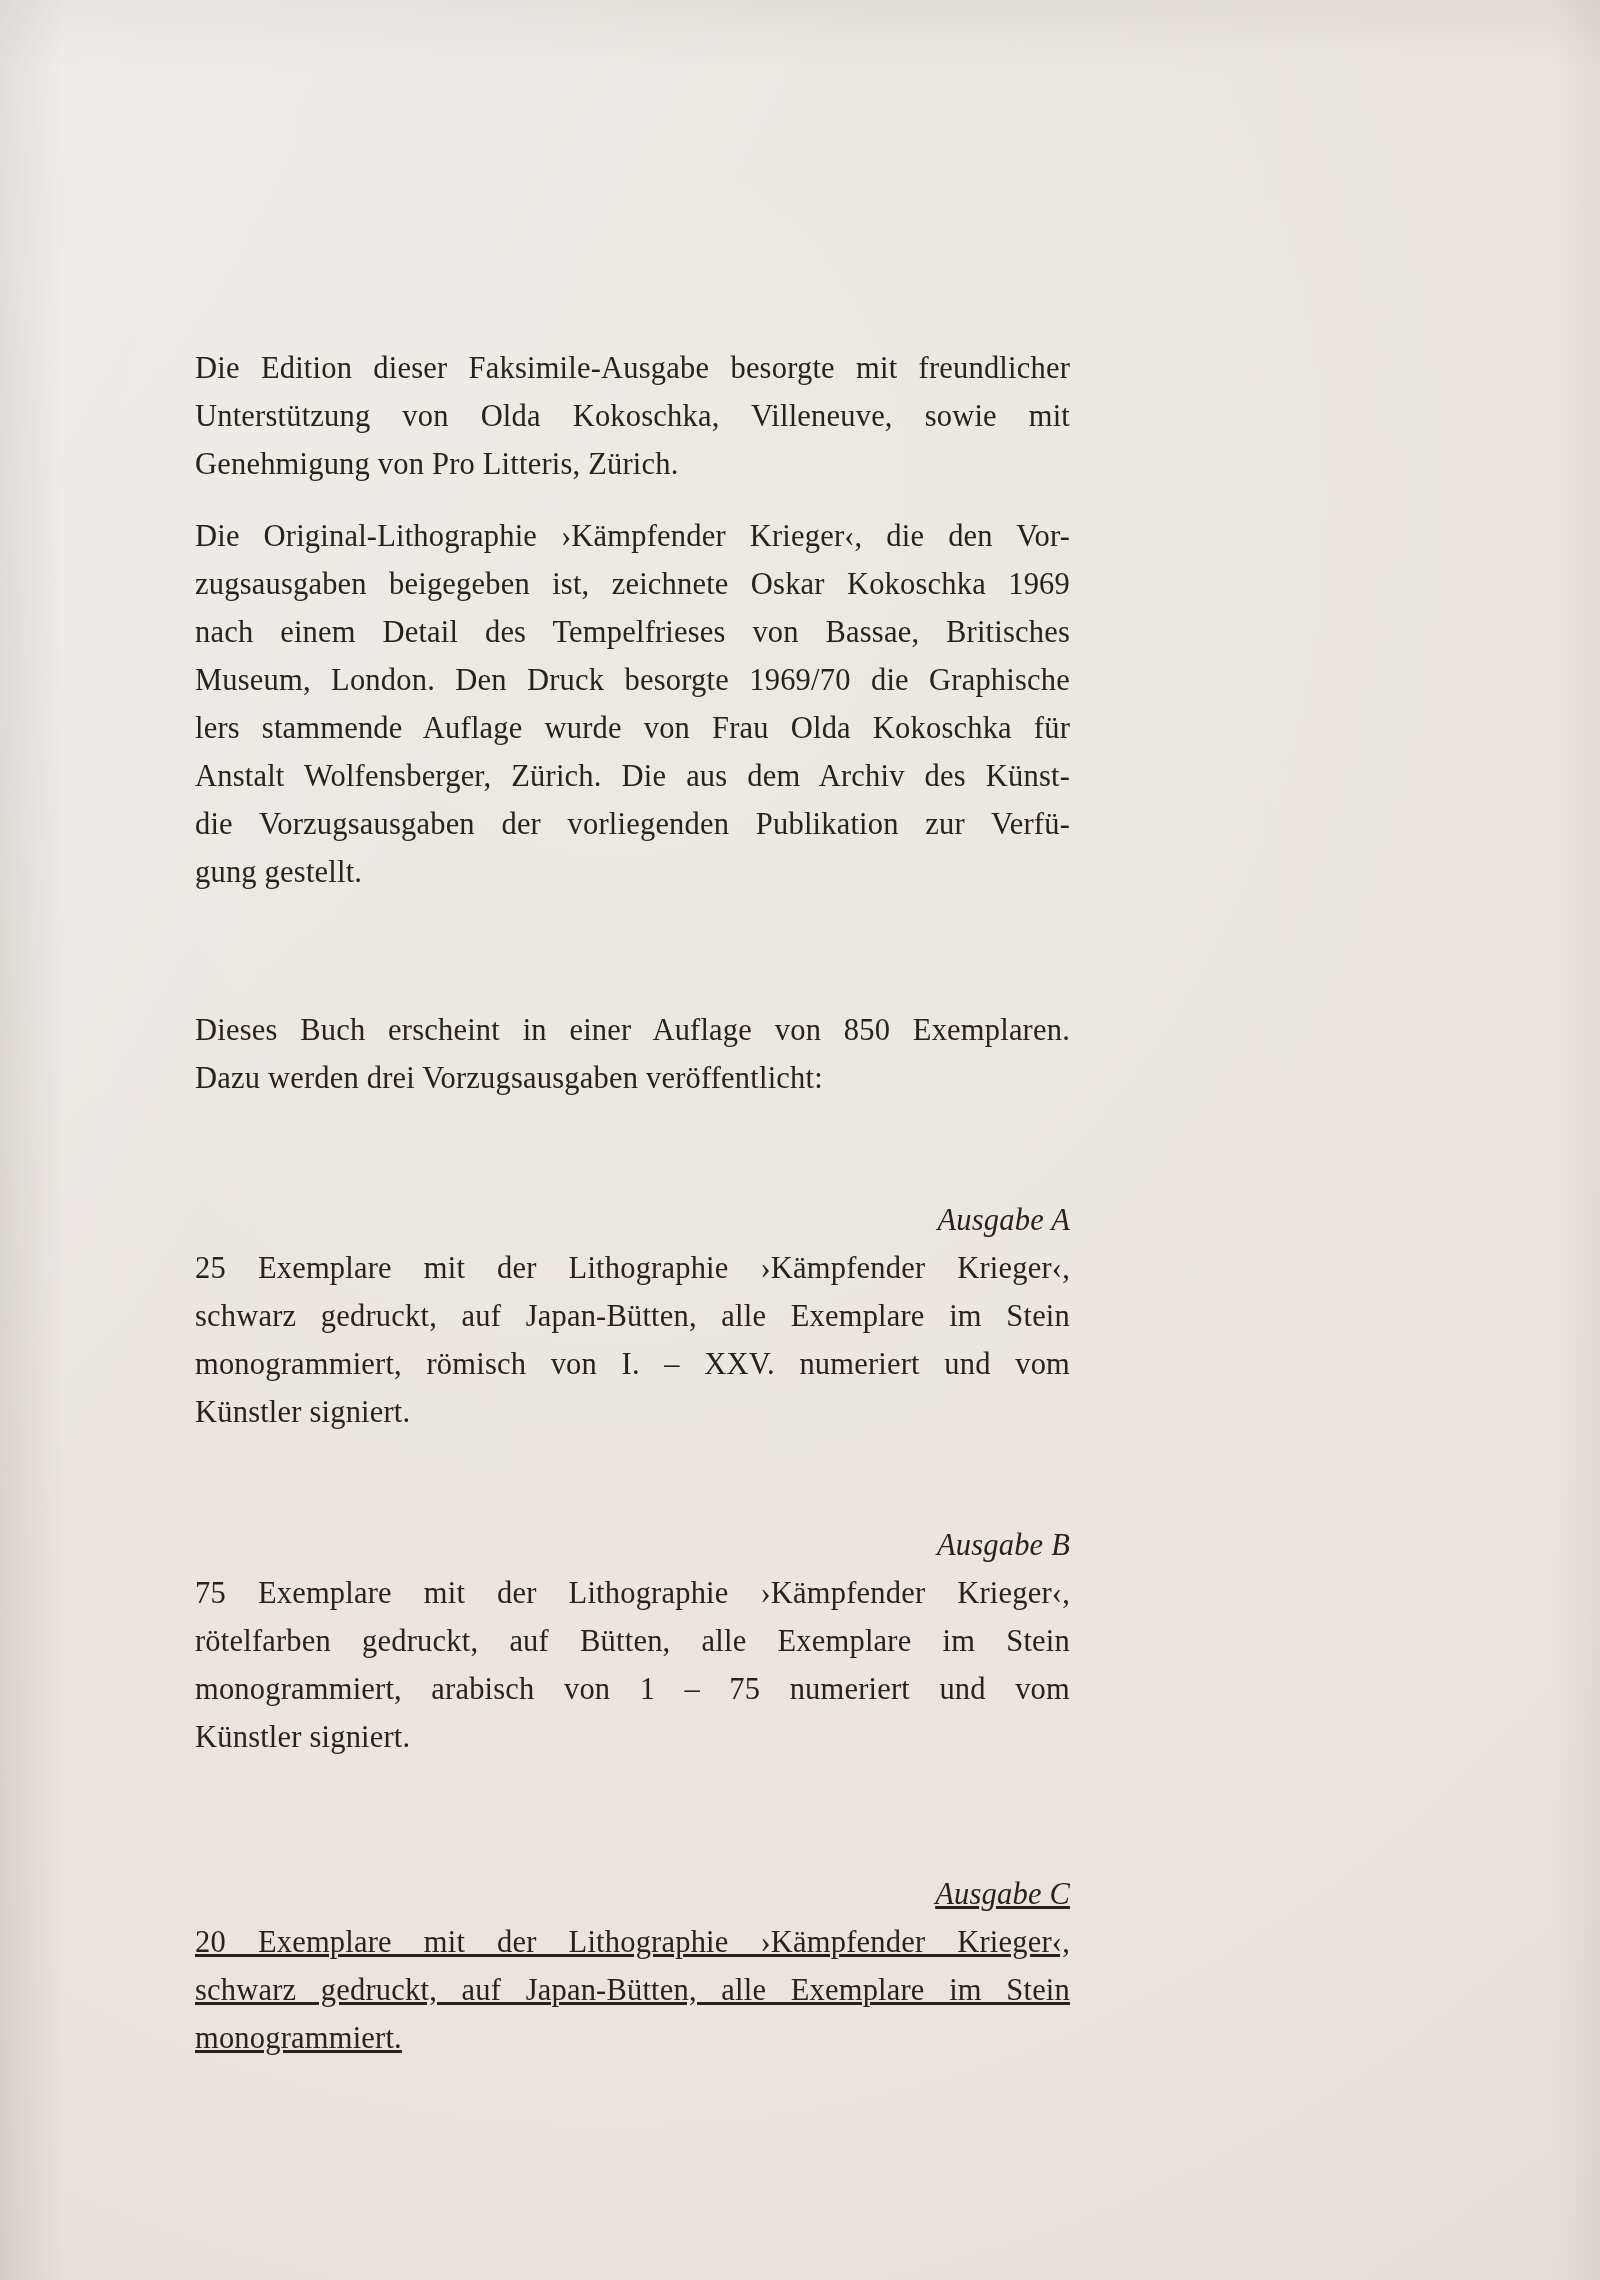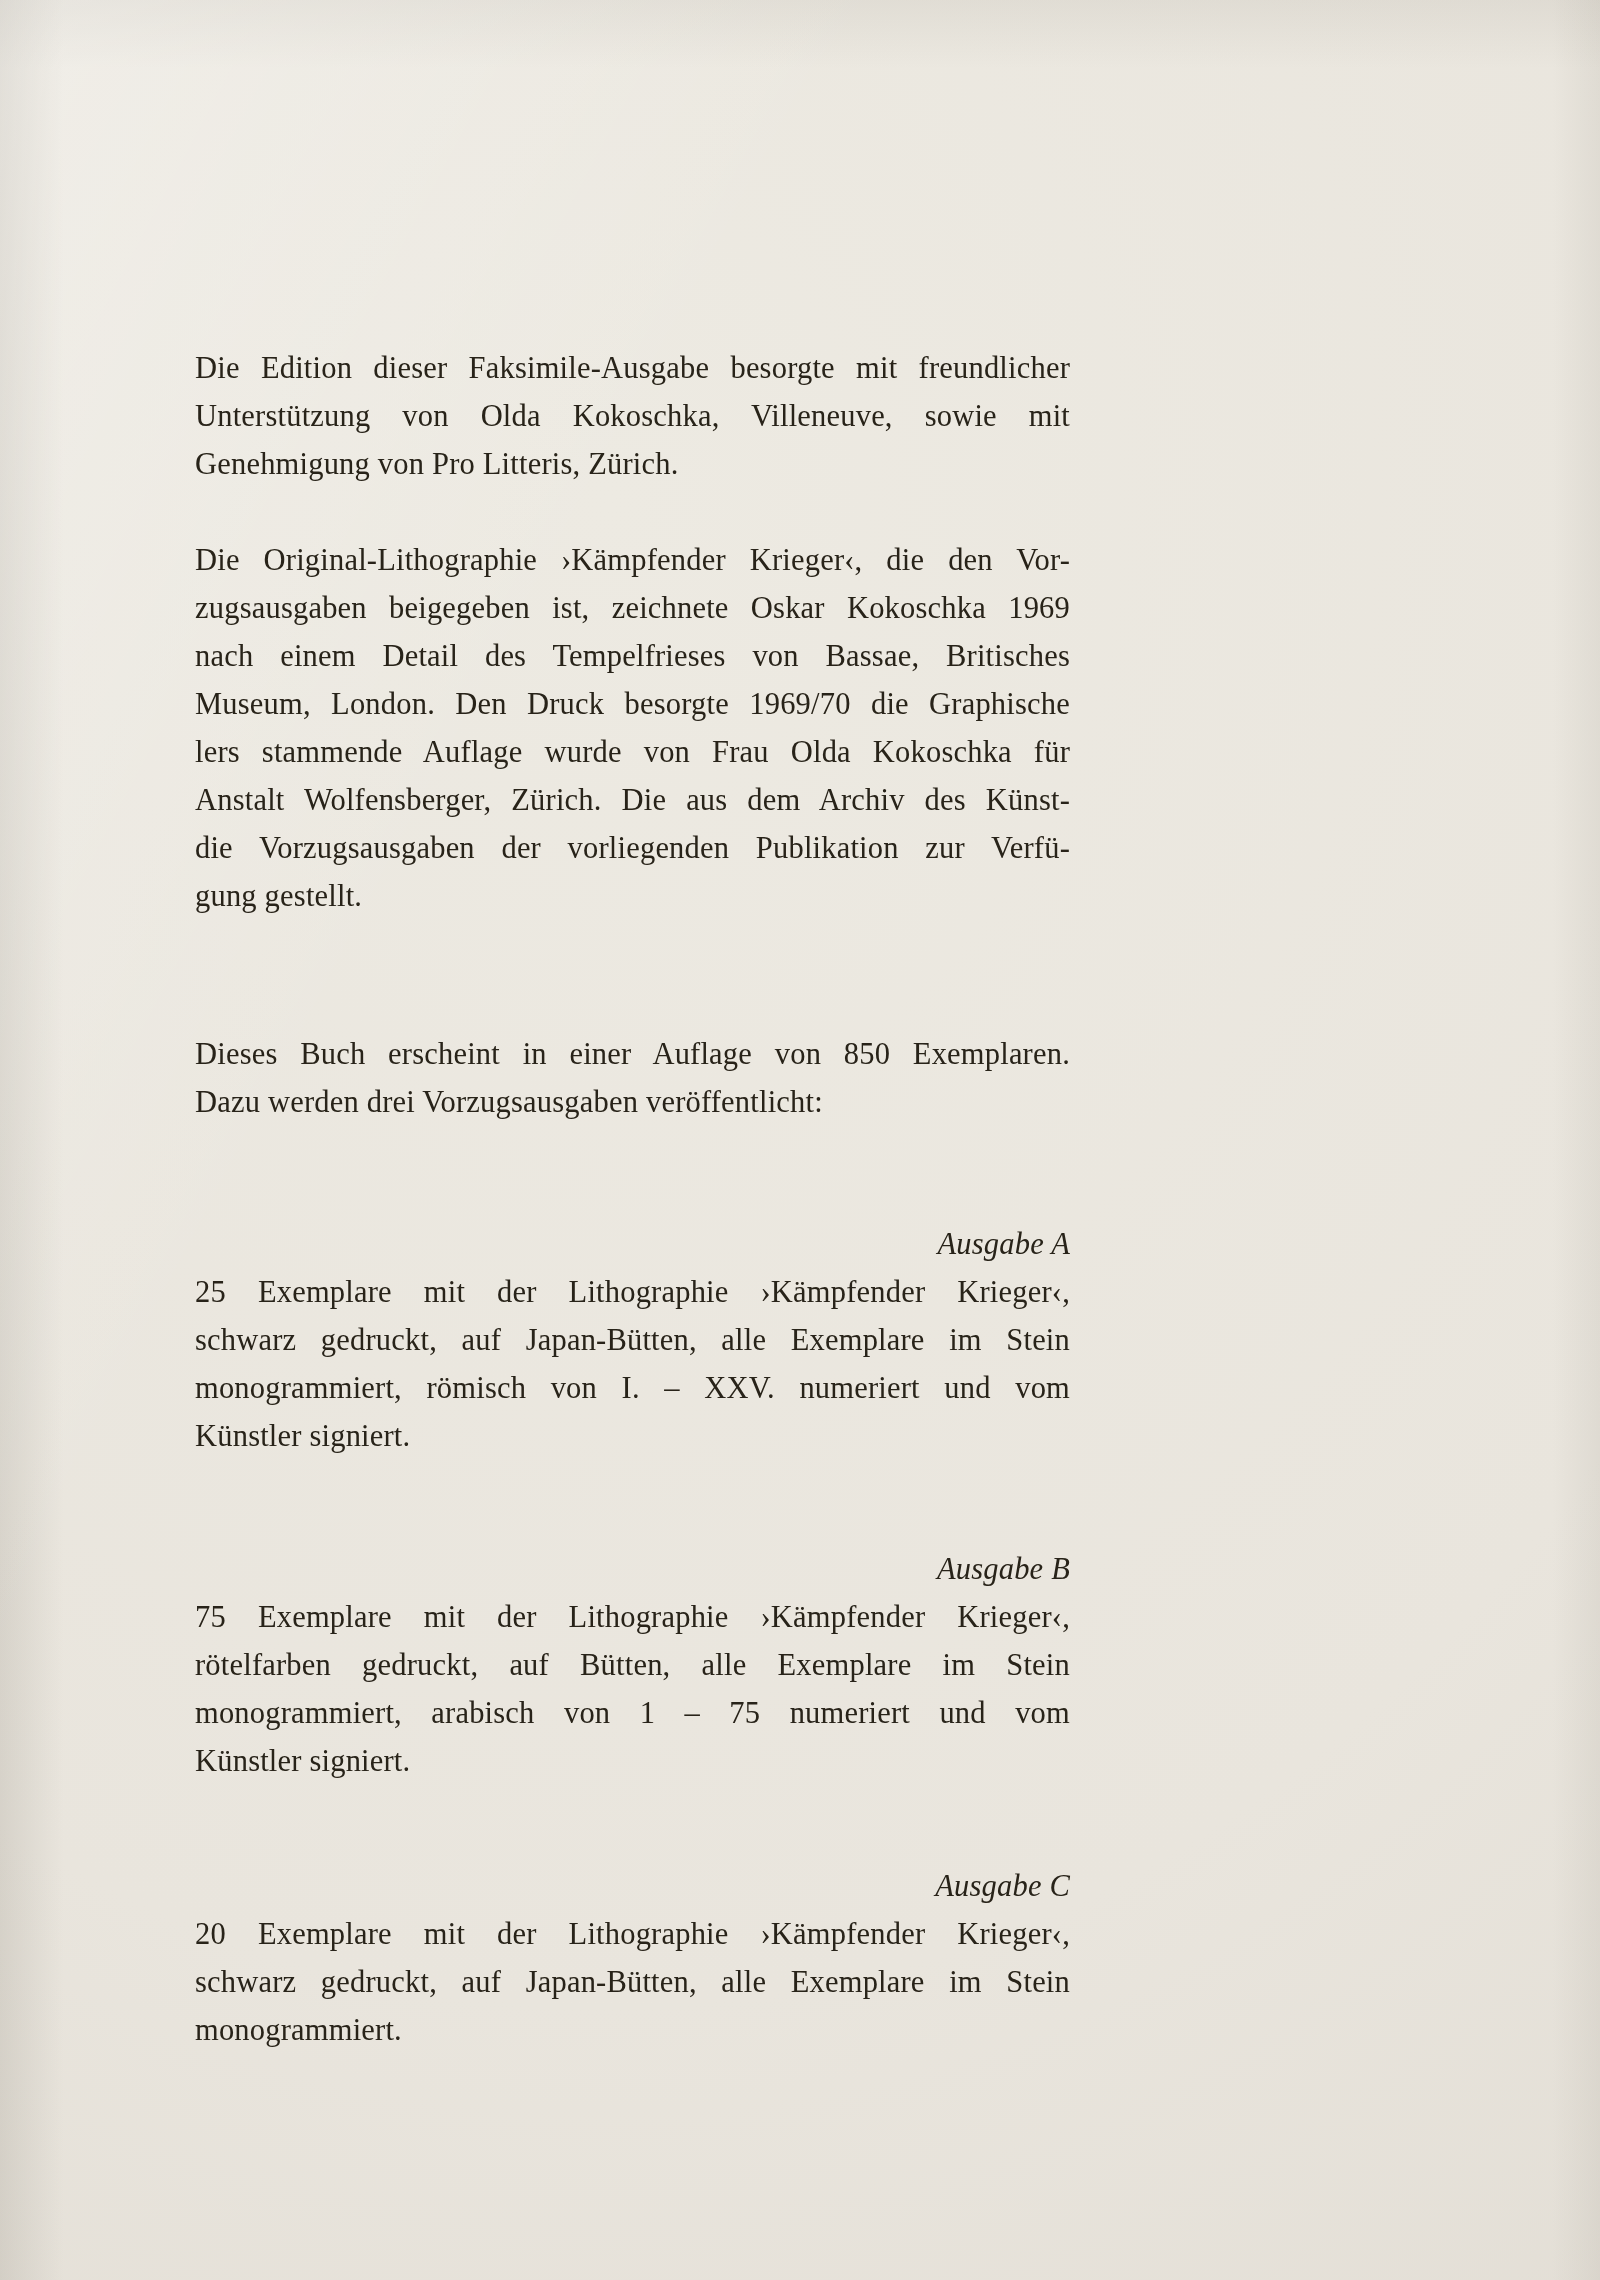--- a/index.html
+++ b/index.html
@@ -27,25 +27,25 @@
     position: absolute;
     left: 195px;
     top: 344px;
     width: 875px;
     color: var(--ink);
     font-size: 30.5px;
     line-height: 48px;
     letter-spacing: 0.2px;
   }
   .block { display: block; }
-  .block.p2   { margin-top: 48px; }
+  .block.p2   { margin-top: 24px; }
   .block.p3   { margin-top: 110px; }
   .block.ed-a { margin-top: 94px; }
   .block.ed-b { margin-top: 85px; }
-  .block.ed-c { margin-top: 77px; }
+  .block.ed-c { margin-top: 109px; text-decoration: underline; }
   .line {
     text-align: justify;
     text-align-last: justify;
   }
   .line.last {
     text-align: center;
     text-align-last: left;
   }
   .ed-heading {
     font-style: italic;

